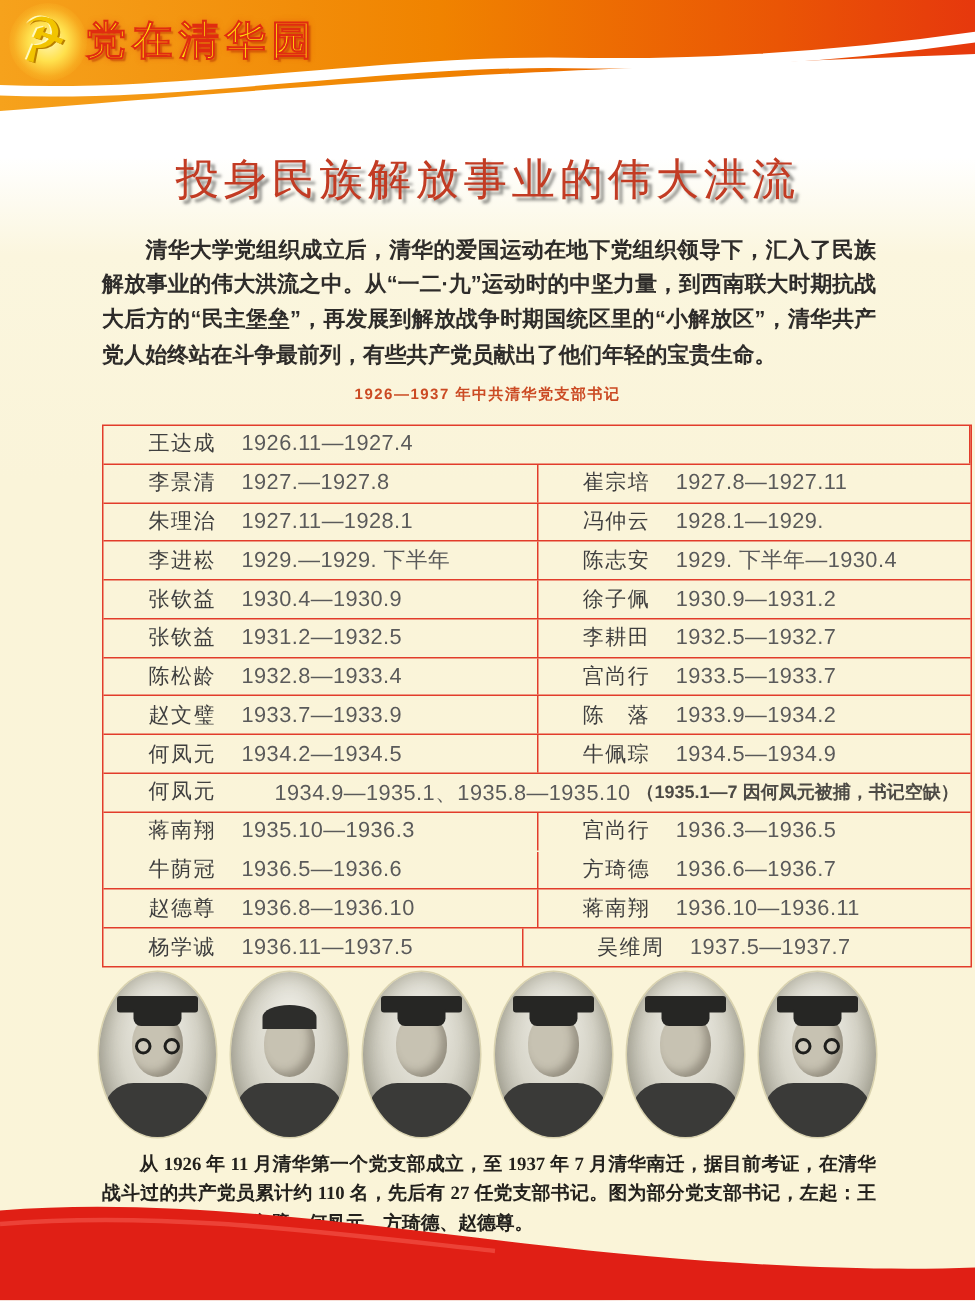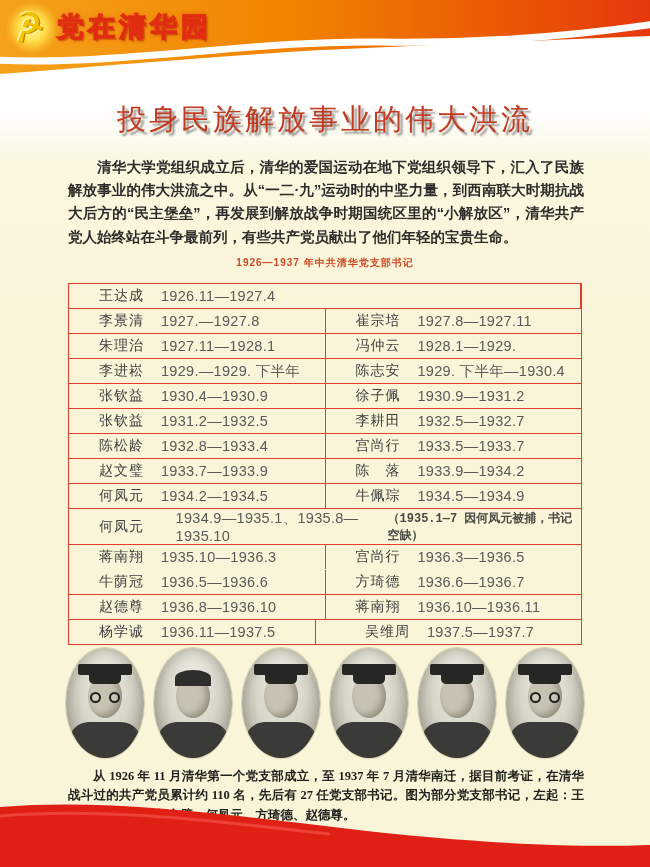--- a/index.html
+++ b/index.html
@@ -10,46 +10,46 @@
   .hdr{position:absolute;top:0;left:0;width:650px;height:96px;}
   .hdr svg{display:block;}
   .band{fill:url(#bandG);}
   .swoosh{fill:none;stroke:#ffffff;stroke-width:7;}
   .emblem{position:absolute;left:6px;top:2px;width:52px;height:52px;}
   .emblem .glow{position:absolute;inset:0;border-radius:50%;
         background:radial-gradient(circle,#fff6b0 0%,#ffe14d 35%,rgba(255,215,60,0.25) 62%,rgba(255,215,60,0) 75%);}
   .emblem .glyph{position:absolute;left:5px;top:1px;font-size:38px;line-height:48px;
         color:var(--emblem-gold);transform:rotate(-18deg);
         text-shadow:1px 1px 0 #b97f00,-1px -1px 0 #fff9c0;}
-  .banner-title{position:absolute;left:57px;top:9px;font-size:27px;font-weight:bold;letter-spacing:4px;
+  .banner-title{position:absolute;left:57px;top:9px;font-size:27px;font-weight:normal;letter-spacing:4px;
         color:var(--banner-yellow);-webkit-text-stroke:1.3px var(--banner-stroke);
         text-shadow:0 0 4px rgba(216,40,12,0.55),2px 2px 1px rgba(170,40,0,0.45);}
   
   .heading{position:absolute;top:100px;left:0;width:650px;text-align:center;
         font-size:29px;font-weight:normal;letter-spacing:3px;color:var(--title-red);
         text-shadow:3px 3px 2px rgba(110,110,105,0.75);}
   .intro{position:absolute;top:156px;left:68px;width:516px;margin:0;
         font-size:14.5px;font-weight:bold;color:#2e2c2a;line-height:1.6;
         text-align:justify;text-indent:2em;}
   
   .tbl-title{position:absolute;top:256px;left:0;width:650px;text-align:center;
         font-size:10px;font-weight:bold;letter-spacing:1px;color:var(--tbl-title-red);}
-  .tbl{position:absolute;top:283px;left:68px;width:514px;height:362px;
+  .tbl{position:absolute;top:283px;left:68px;width:580px;height:362px;
         display:flex;flex-direction:column;box-sizing:border-box;
         border:1px solid var(--line-red);}
   .t-row{flex:1;display:flex;align-items:center;border-bottom:1px solid var(--line-red);box-sizing:border-box;}
   .t-row:last-child{border-bottom:none;gap:19px;}
   .t-row.no-rule{border-bottom-color:transparent;}
   .t-cell{flex:1;display:flex;align-items:center;height:100%;box-sizing:border-box;padding-left:30px;}
   .t-cell.t-left{border-right:1px solid var(--line-red);}
   .t-name{width:60px;font-size:14px;color:#3f3f3f;letter-spacing:1px;}
   .t-term{font-size:14.5px;color:#5a5a5a;margin-left:2px;letter-spacing:0.3px;}
   .t-row.t-span{padding-left:30px;}
   .t-row.t-span .t-term{margin-left:24px;}
-  .t-note{font-size:12px;color:#4c4a45;margin-left:4px;font-family:Liberation Mono, monospace;font-weight:bold;}
+  .t-note{font-size:12px;color:#4c4a45;margin-left:4px;font-family:Liberation Sans, sans-serif;font-weight:bold;}
   
   .photos{position:absolute;top:648px;left:0;width:650px;display:flex;justify-content:center;gap:10px;}
   .portrait{position:relative;width:78px;height:110px;border-radius:50%;overflow:hidden;
         background:radial-gradient(ellipse at 50% 32%,#f0efe8 0%,#d7d5c9 48%,#a3a195 100%);
         box-shadow:0 0 0 1px #d9d2ae, inset 0 0 14px rgba(70,65,40,0.35);}
   .shoulders{position:absolute;bottom:-8px;left:50%;transform:translateX(-50%);
         width:72px;height:44px;background:#3a3a38;border-radius:20px 20px 0 0;}
   .head{position:absolute;left:50%;top:28px;transform:translateX(-50%);
         width:34px;height:42px;border-radius:46% 46% 50% 50%;background:#c7c2b2;
         box-shadow:inset -4px -3px 6px rgba(90,85,70,0.45);}

